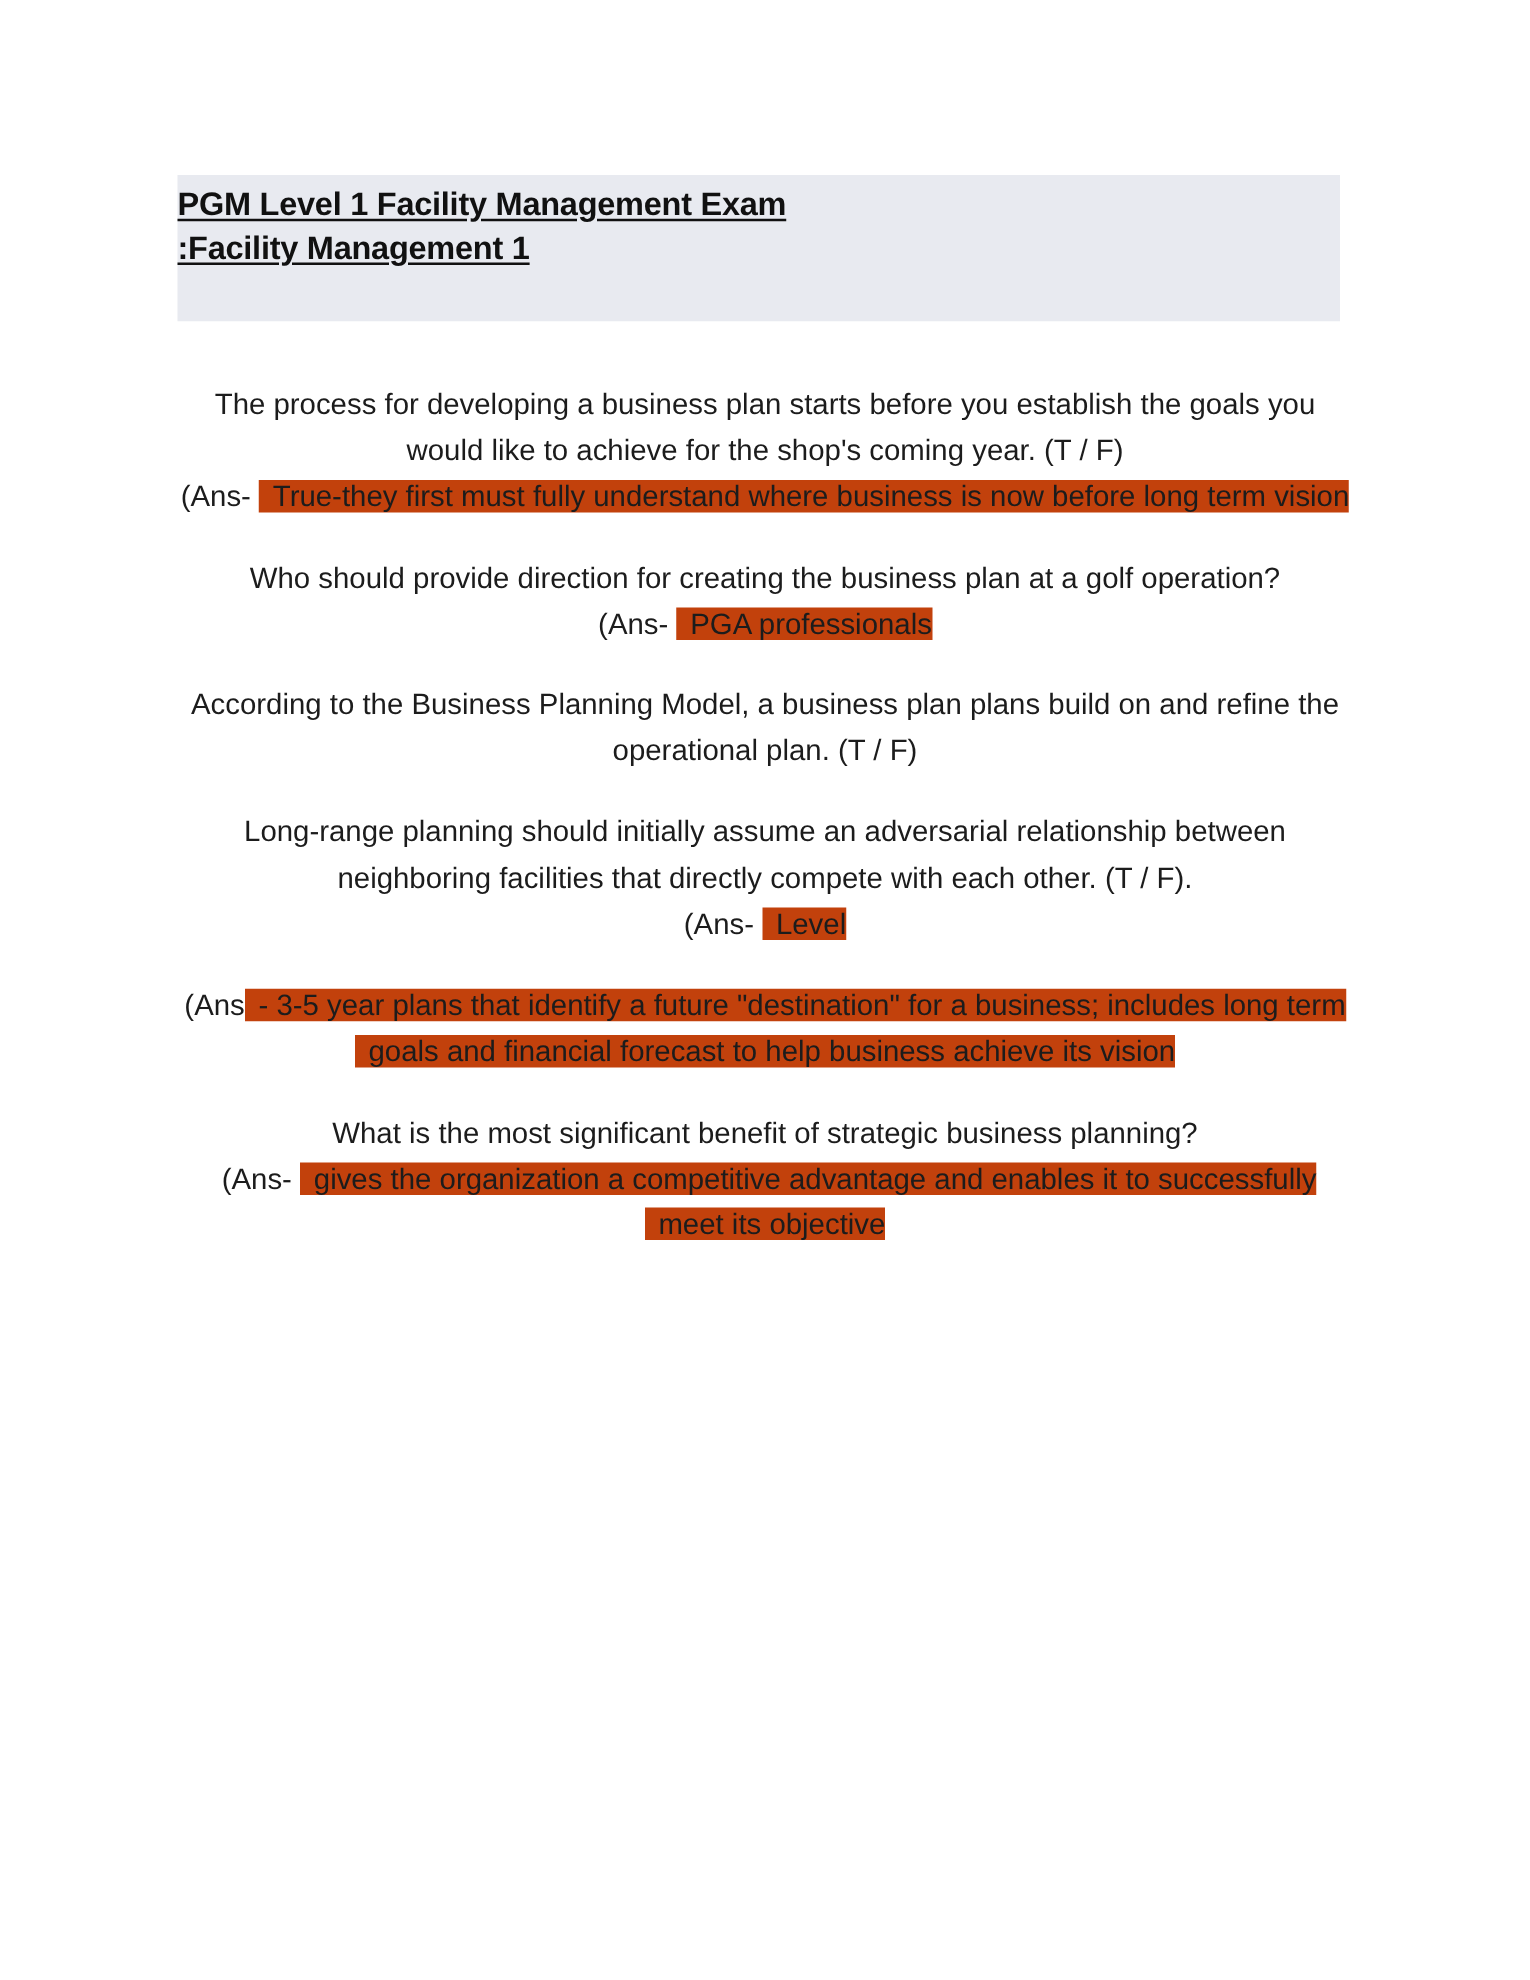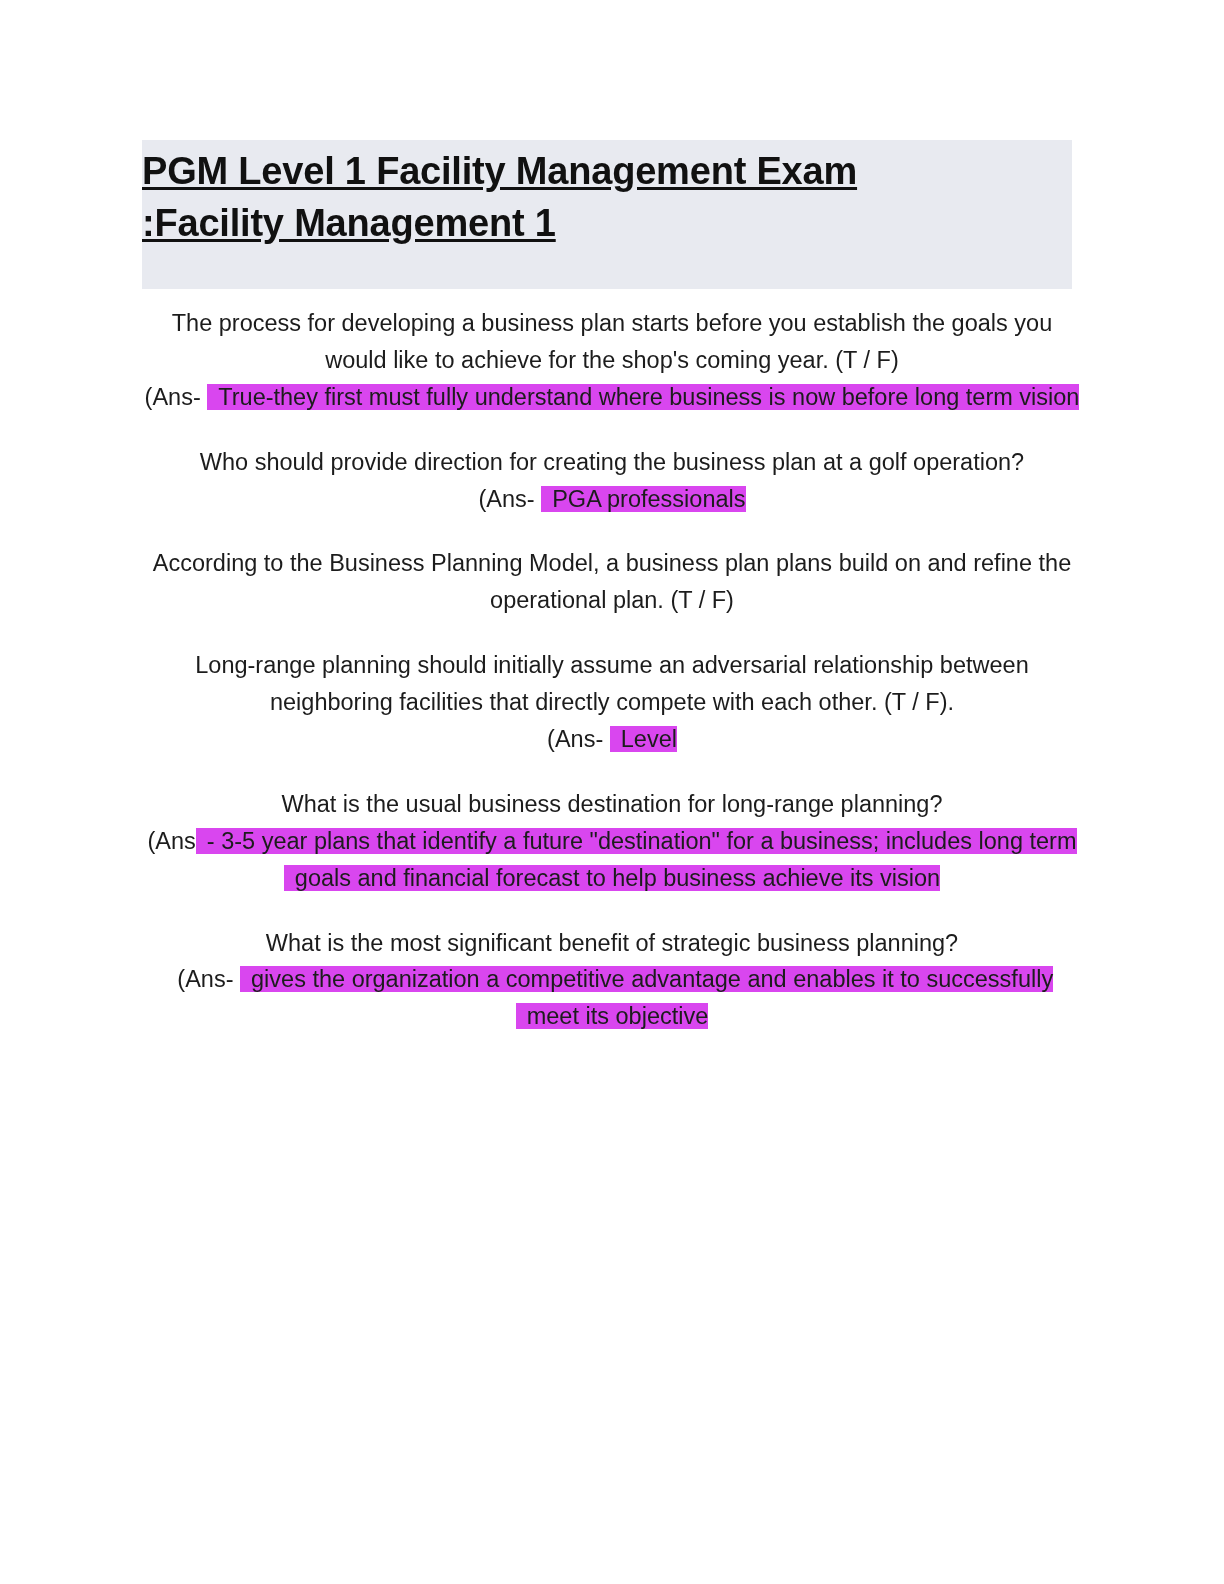--- a/index.html
+++ b/index.html
@@ -24,21 +24,21 @@
   }
   .title-block {
     position: absolute;
     left: 142px;
     top: 140px;
     width: 930px;
     background: #e8eaf0;
     padding: 6px 0 40px 0;
   }
   .doc-title {
-    font-size: 38px;
+    font-size: 26px;
     font-weight: bold;
     line-height: 1.36;
     letter-spacing: -0.2px;
     color: #111;
     margin: 0;
     padding: 0;
   }
   .doc-title .u {
     text-decoration: underline;
     text-underline-offset: 3px;
@@ -56,21 +56,21 @@
     margin-bottom: 28px;
     text-align: center;
   }
   .qa-block .q {
     margin: 0;
   }
   .qa-block .a {
     margin: 0;
   }
   .hl {
-    background: #d946ef;
+    background: #c2410c;
     color: #1c1c1c;
     box-decoration-break: clone;
     padding-left: 11px;
     -webkit-box-decoration-break: clone;
   }
   .lead {
     white-space: pre;
   }
 </style>
 </head>
@@ -100,21 +100,20 @@
     <div class="qa-block">
       <p class="q">According to the Business Planning Model, a business plan plans build on and refine the operational plan. (T / F)</p>
     </div>
 
     <div class="qa-block">
       <p class="q">Long-range planning should initially assume an adversarial relationship between neighboring facilities that directly compete with each other. (T / F).</p>
       <p class="a"><span class="lead">(Ans- </span><span class="hl">Level</span></p>
     </div>
 
     <div class="qa-block">
-      <p class="q">What is the usual business destination for long-range planning?</p>
       <p class="a"><span class="lead">(Ans</span><span class="hl">- 3-5 year plans that identify a future "destination" for a business; includes long term goals and financial forecast to help business achieve its vision</span></p>
     </div>
 
     <div class="qa-block">
       <p class="q">What is the most significant benefit of strategic business planning?</p>
       <p class="a"><span class="lead"> (Ans- </span><span class="hl">gives the organization a competitive advantage and enables it to successfully meet its objective</span></p>
     </div>
 
   </div>
 </div>

